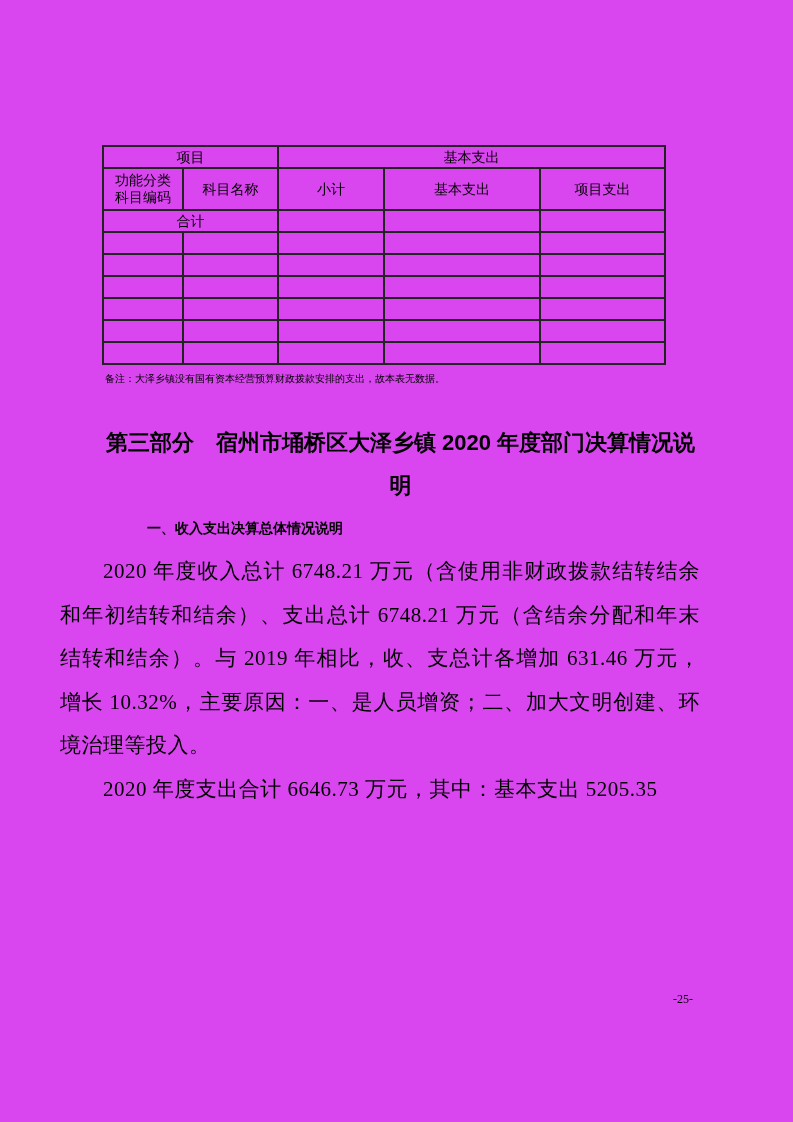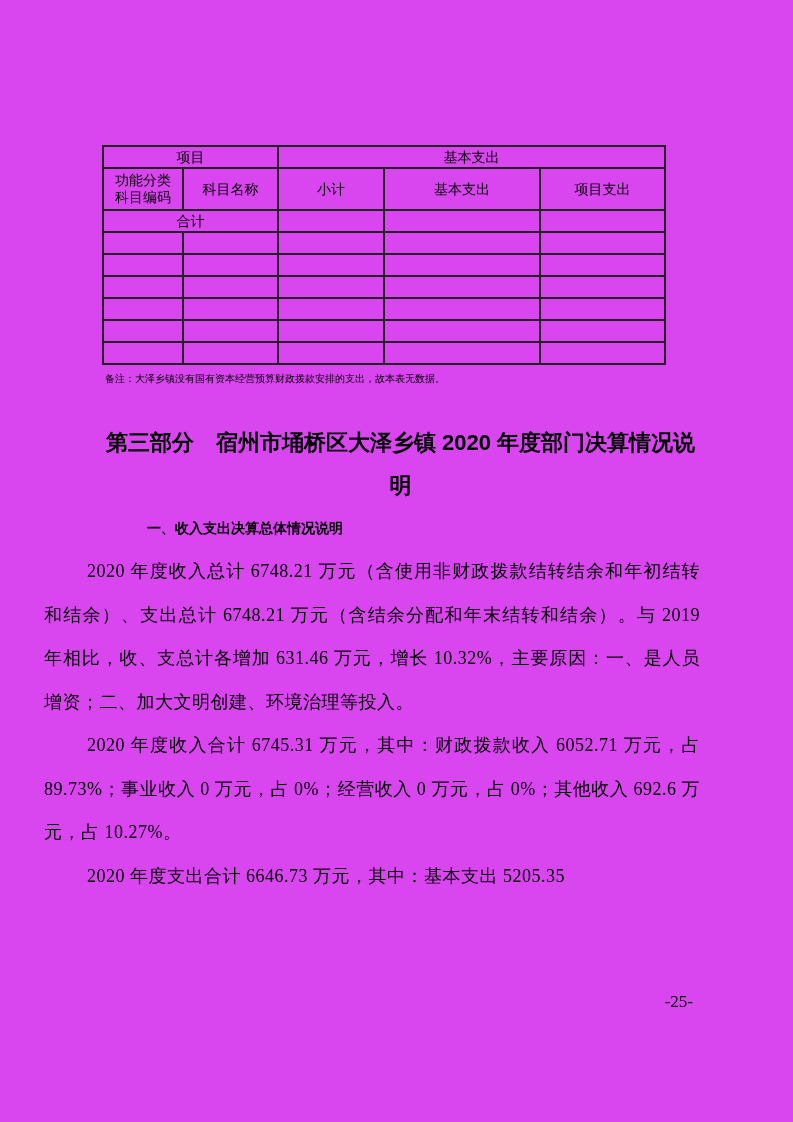--- a/index.html
+++ b/index.html
@@ -61,34 +61,34 @@
   }
   .section-heading {
     margin: 0 93px 0 104px;
     text-indent: 43px;
     font-family: "Liberation Sans", "DejaVu Sans", sans-serif;
     font-weight: bold;
     font-size: 14px;
     line-height: 43px;
   }
   .body-para {
-    margin: 0 93px 0 44px;
+    margin: 0 93px 0 60px;
     text-indent: 43px;
     text-align: justify;
-    font-size: 18px;
+    font-size: 21px;
     line-height: 43.5px;
     letter-spacing: 0.5px;
     font-family: "Liberation Serif", "DejaVu Serif", serif;
   }
   
   .page-number {
     position: absolute;
     top: 992px;
     right: 100px;
-    font-size: 17px;
+    font-size: 12px;
     font-family: "Liberation Serif", "DejaVu Serif", serif;
   }
 </style>
 </head>
 <body>
 
 <div class="page">
 
   <table class="budget-table">
     <colgroup>
@@ -162,19 +162,18 @@
     </tbody>
   </table>
 
   <div class="table-note">备注：大泽乡镇没有国有资本经营预算财政拨款安排的支出，故本表无数据。</div>
 
   <div class="section-title">第三部分　宿州市埇桥区大泽乡镇 2020 年度部门决算情况说明</div>
 
   <div class="section-heading">一、收入支出决算总体情况说明</div>
   <p class="body-para">2020 年度收入总计 6748.21 万元（含使用非财政拨款结转结余和年初结转和结余）、支出总计 6748.21 万元（含结余分配和年末结转和结余）。与 2019 年相比，收、支总计各增加 631.46 万元，增长 10.32%，主要原因：一、是人员增资；二、加大文明创建、环境治理等投入。</p>
 
-  <p class="body-para">2020 年度收入合计 6745.31 万元，其中：财政拨款收入 6052.71 万元，占 89.73%；事业收入 0 万元，占 0%；经营收入 0 万元，占 0%；其他收入 692.6 万元，占 10.27%。</p>
 
   <p class="body-para">2020 年度支出合计 6646.73 万元，其中：基本支出 5205.35</p>
 
   <div class="page-number">-25-</div>
 
 </div>
 
 </body></html>

